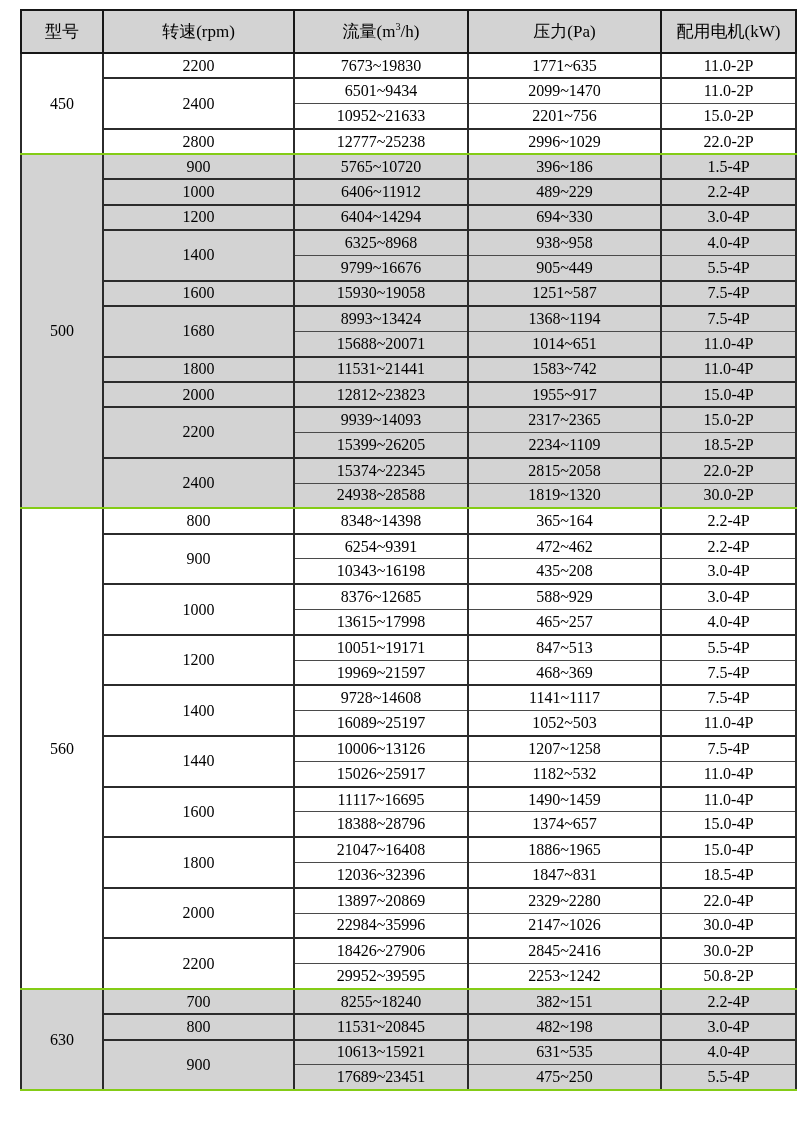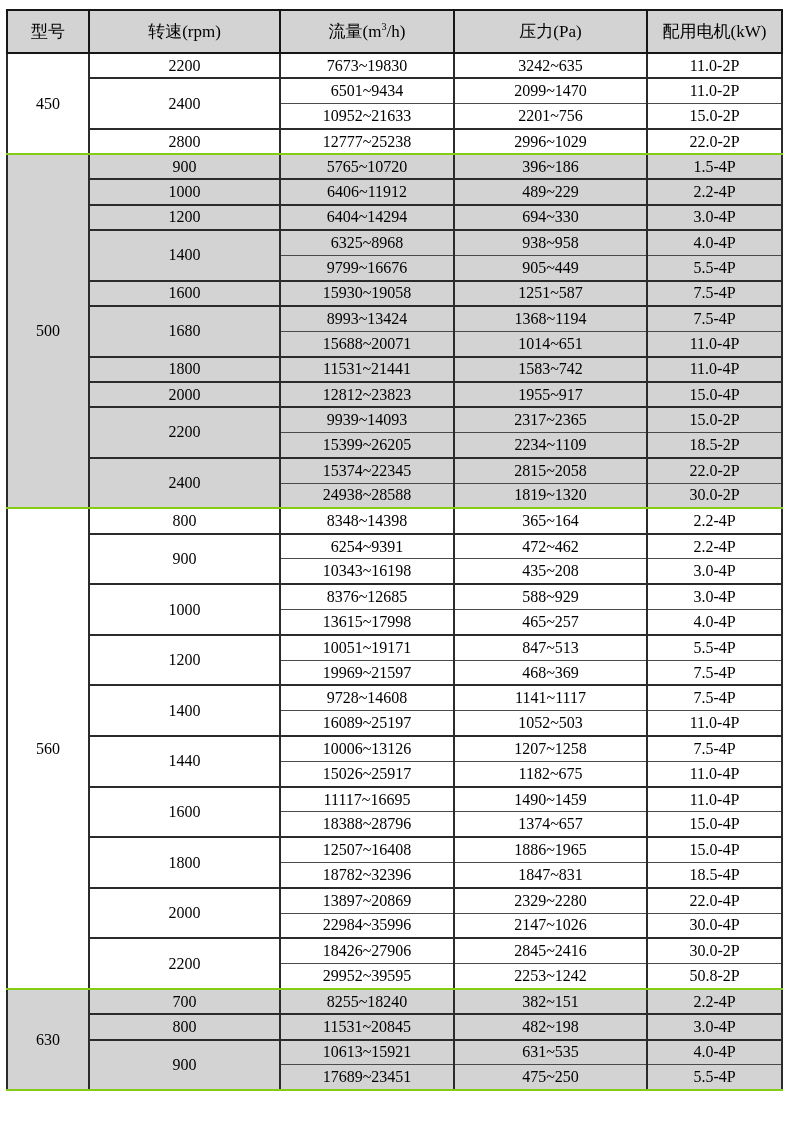--- a/index.html
+++ b/index.html
@@ -2,21 +2,21 @@
 <html><head>
 <meta charset="utf-8">
 <style>
   * { box-sizing: border-box; }
   html, body { margin: 0; padding: 0; }
   body {
     width: 800px; height: 1124px; overflow: hidden;
     background: #ffffff; color: #000;
     font-family: "Liberation Serif", "DejaVu Serif", serif;
   }
-  .page { padding: 9px 12px 0 6px; }
+  .page { padding: 9px 12px 0 20px; }
   table.spec {
     border-collapse: collapse; table-layout: fixed;
     width: 775px; border: 2px solid #161616;
   }
   th, td {
     text-align: center; vertical-align: middle;
     padding: 0; white-space: nowrap; overflow: hidden;
   }
   thead th {
     height: 43px; font-weight: normal; font-size: 17px;
@@ -51,21 +51,21 @@
         <th><span>流量(m</span><sup>3</sup><span>/h)</span></th>
         <th>压力(Pa)</th>
         <th>配用电机(kW)</th>
       </tr>
     </thead>
     <tbody>
         <tr>
           <td class="b-sec" rowspan="4">450</td>
           <td class="b-grp">2200</td>
           <td class="b-grp">7673~19830</td>
-          <td class="b-grp">3242~635</td>
+          <td class="b-grp">1771~635</td>
           <td class="b-grp">11.0-2P</td>
         </tr>
         <tr>
           <td class="b-grp" rowspan="2">2400</td>
           <td class="b-sub">6501~9434</td>
           <td class="b-sub">2099~1470</td>
           <td class="b-sub">11.0-2P</td>
         </tr>
         <tr>
           <td class="b-grp">10952~21633</td>
@@ -211,42 +211,42 @@
           <td class="b-grp">11.0-4P</td>
         </tr>
         <tr>
           <td class="b-grp" rowspan="2">1440</td>
           <td class="b-sub">10006~13126</td>
           <td class="b-sub">1207~1258</td>
           <td class="b-sub">7.5-4P</td>
         </tr>
         <tr>
           <td class="b-grp">15026~25917</td>
-          <td class="b-grp">1182~675</td>
+          <td class="b-grp">1182~532</td>
           <td class="b-grp">11.0-4P</td>
         </tr>
         <tr>
           <td class="b-grp" rowspan="2">1600</td>
           <td class="b-sub">11117~16695</td>
           <td class="b-sub">1490~1459</td>
           <td class="b-sub">11.0-4P</td>
         </tr>
         <tr>
           <td class="b-grp">18388~28796</td>
           <td class="b-grp">1374~657</td>
           <td class="b-grp">15.0-4P</td>
         </tr>
         <tr>
           <td class="b-grp" rowspan="2">1800</td>
-          <td class="b-sub">12507~16408</td>
+          <td class="b-sub">21047~16408</td>
           <td class="b-sub">1886~1965</td>
           <td class="b-sub">15.0-4P</td>
         </tr>
         <tr>
-          <td class="b-grp">18782~32396</td>
+          <td class="b-grp">12036~32396</td>
           <td class="b-grp">1847~831</td>
           <td class="b-grp">18.5-4P</td>
         </tr>
         <tr>
           <td class="b-grp" rowspan="2">2000</td>
           <td class="b-sub">13897~20869</td>
           <td class="b-sub">2329~2280</td>
           <td class="b-sub">22.0-4P</td>
         </tr>
         <tr>

